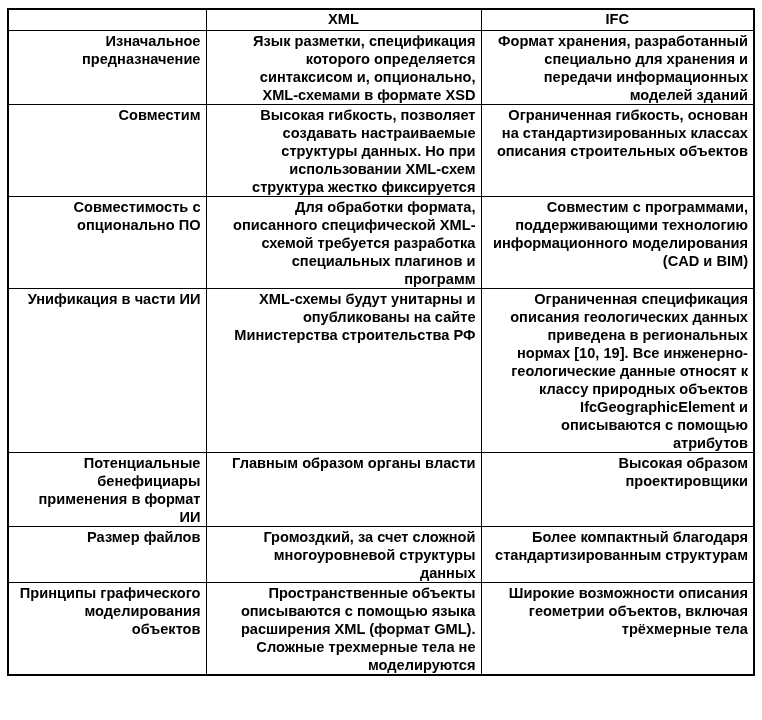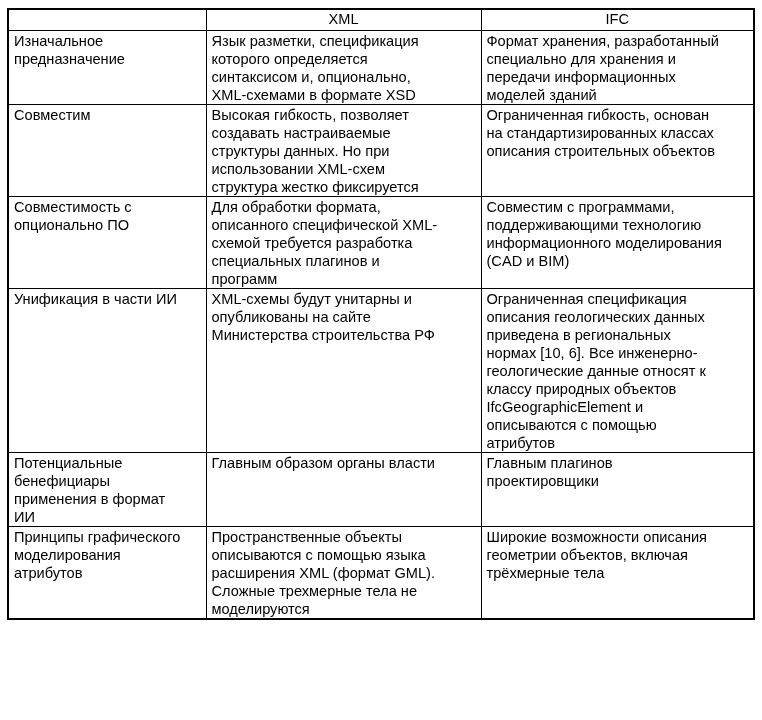--- a/index.html
+++ b/index.html
@@ -24,34 +24,34 @@
     width: 746px;
     border: 2px solid #000;
     font-size: 14.6px;
   }
   col.c1 { width: 198px; }
   col.c2 { width: 275px; }
   col.c3 { width: 273px; }
   th, td {
     border: 1.5px solid #000;
     vertical-align: top;
-    font-weight: 400;
+    font-weight: 700;
     padding: 1px 5px 0 5px;
     line-height: 18px;
     white-space: pre-line;
     overflow: hidden;
   }
   th {
     text-align: center;
     padding: 0 5px 1px 5px;
     line-height: 19px;
     height: 19px;
     white-space: normal;
   }
-  td { text-align: left; }
+  td { text-align: right; }
 </style>
 </head>
 <body>
 
 <div class="page">
   <table class="cmp">
     <colgroup>
       <col class="c1">
       <col class="c2">
       <col class="c3">
@@ -101,40 +101,48 @@
 (CAD и BIM)</td>
       </tr>
       <tr>
         <td>Унификация в части ИИ</td>
         <td>XML-схемы будут унитарны и
 опубликованы на сайте
 Министерства строительства РФ</td>
         <td>Ограниченная спецификация
 описания геологических данных
 приведена в региональных
-нормах [10, 6]. Все инженерно-
+нормах [10, 19]. Все инженерно-
 геологические данные относят к
 классу природных объектов
 IfcGeographicElement и
 описываются с помощью
 атрибутов</td>
       </tr>
       <tr>
         <td>Потенциальные
 бенефициары
 применения в формат
 ИИ</td>
         <td>Главным образом органы власти</td>
-        <td>Главным плагинов
+        <td>Высокая образом
 проектировщики</td>
+      </tr>
+      <tr>
+        <td>Размер файлов</td>
+        <td>Громоздкий, за счет сложной
+многоуровневой структуры
+данных</td>
+        <td>Более компактный благодаря
+стандартизированным структурам</td>
       </tr>
       <tr>
         <td>Принципы графического
 моделирования
-атрибутов</td>
+объектов</td>
         <td>Пространственные объекты
 описываются с помощью языка
 расширения XML (формат GML).
 Сложные трехмерные тела не
 моделируются</td>
         <td>Широкие возможности описания
 геометрии объектов, включая
 трёхмерные тела</td>
       </tr>
     </tbody>

